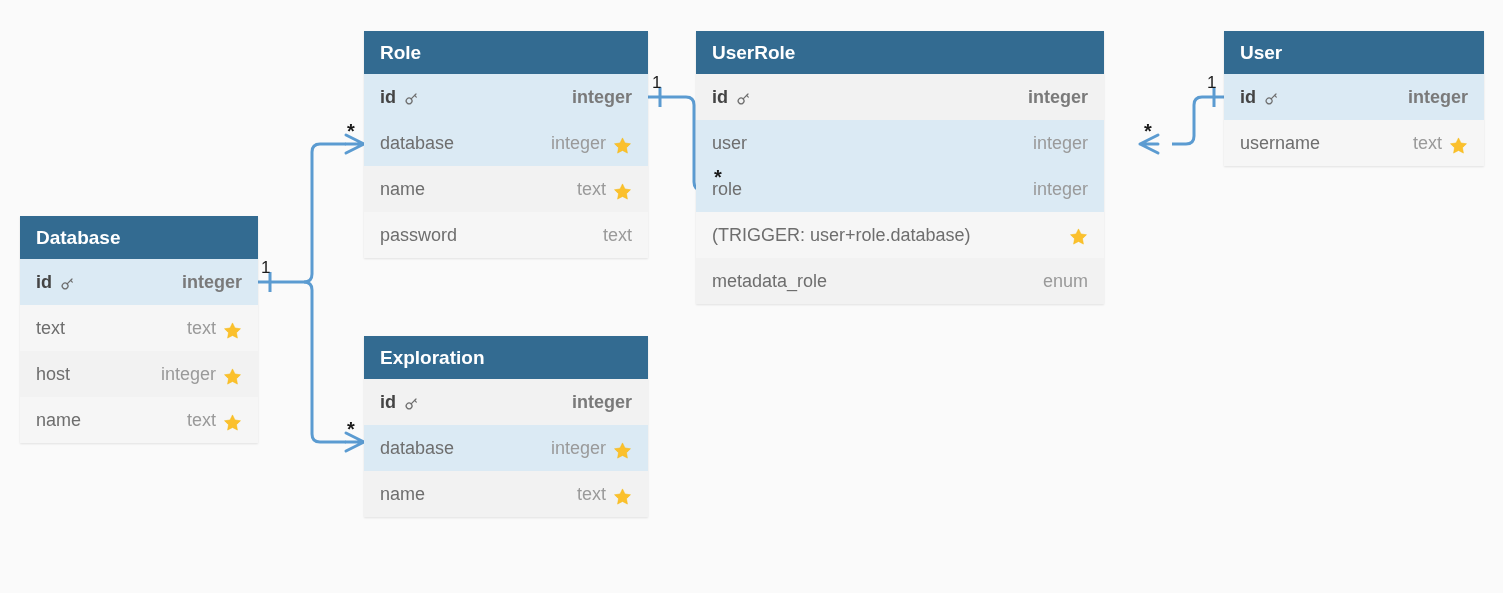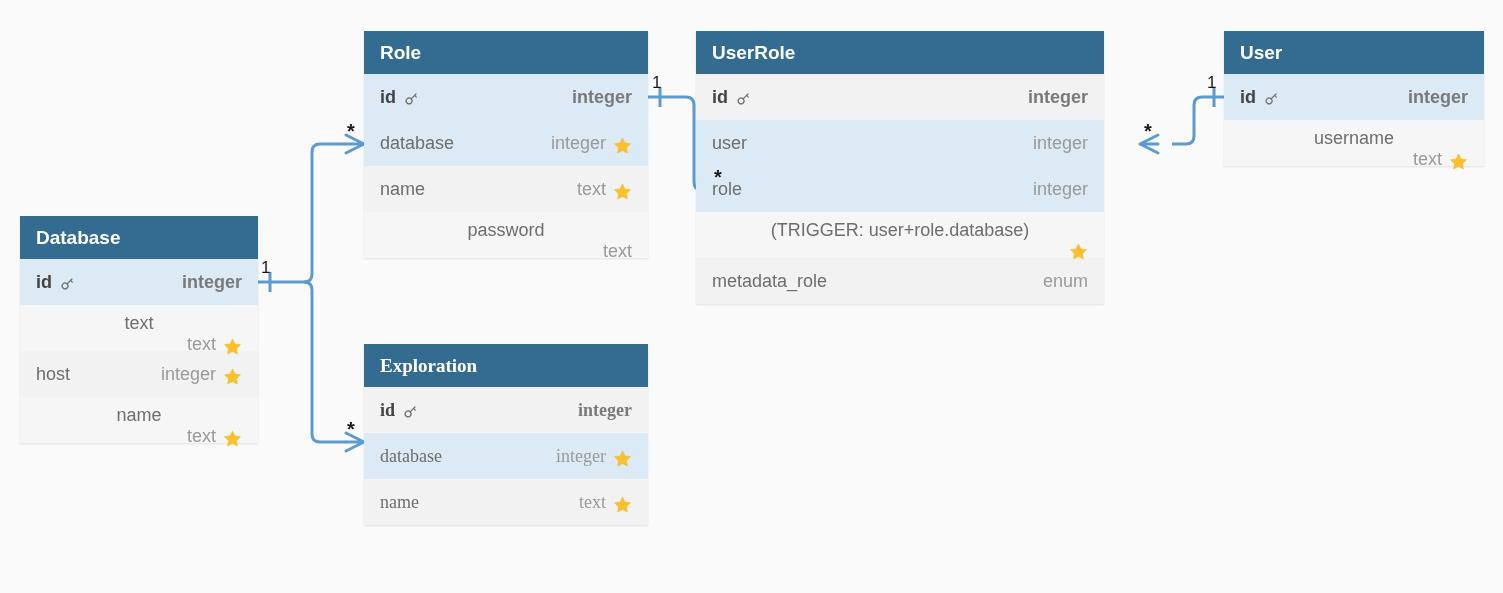--- a/index.html
+++ b/index.html
@@ -19,24 +19,24 @@
   }
   .entity-header{
     background:#336b91;color:#ffffff;
     font-weight:bold;font-size:19px;
     height:43px;line-height:43px;
     padding:0 0 0 16px;
     white-space:nowrap;overflow:hidden;
   }
   .field{
     display:flex;align-items:center;
-    height:46px;padding:8px 16px;
+    height:46px;padding:0 16px;
     font-size:18px;box-sizing:border-box;
   }
-  .field.alt{background:#f6f6f6;flex-direction:column;}
+  .field.alt{background:#f6f6f6;}
   .field.plain{background:#f2f2f2;}
   .field.hl{background:#dbeaf4;}
   .f-name{
     color:#6e6e6e;white-space:nowrap;
     display:flex;align-items:center;
   }
   .f-name.pk{color:#444444;font-weight:bold;}
   .f-right{
     margin-left:auto;display:flex;align-items:flex-end;
     gap:7px;white-space:nowrap;
@@ -186,21 +186,21 @@
         </span>
     </div>
     <div class="field alt">
       <span class="f-name">password</span>
       <span class="f-right">
           <span class="f-type">text</span>
         </span>
     </div>
   </div>
 
-  <div class="entity" style="left:364px;top:344px;width:284px;font-family:Liberation Serif, serif;">
+  <div class="entity" style="left:364px;top:336px;width:284px;">
     <div class="entity-header">Exploration</div>
     <div class="field plain">
       <span class="f-name pk">
           <span>id</span>
           <span class="key-icon"><svg viewBox="0 0 24 24" width="17" height="17" aria-hidden="true">
               <g transform="rotate(-45 12 12)" fill="none" stroke="#6e6e6e" stroke-width="1.7">
                 <circle cx="7.2" cy="12" r="4.1"></circle>
                 <path d="M11.3,12 L21,12" stroke-linecap="round"></path>
                 <path d="M18.2,12 L18.2,15.4" stroke-linecap="round"></path>
               </g>

